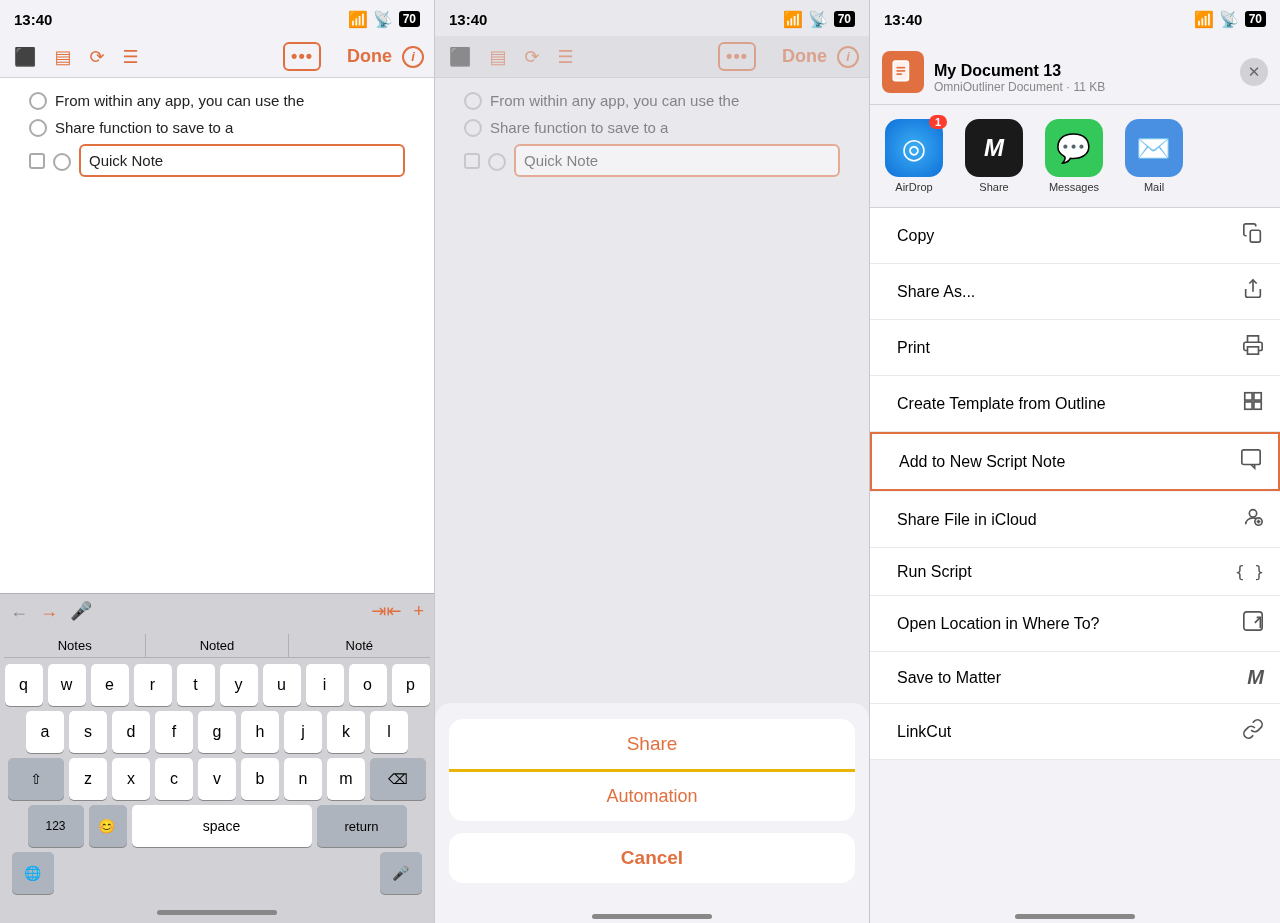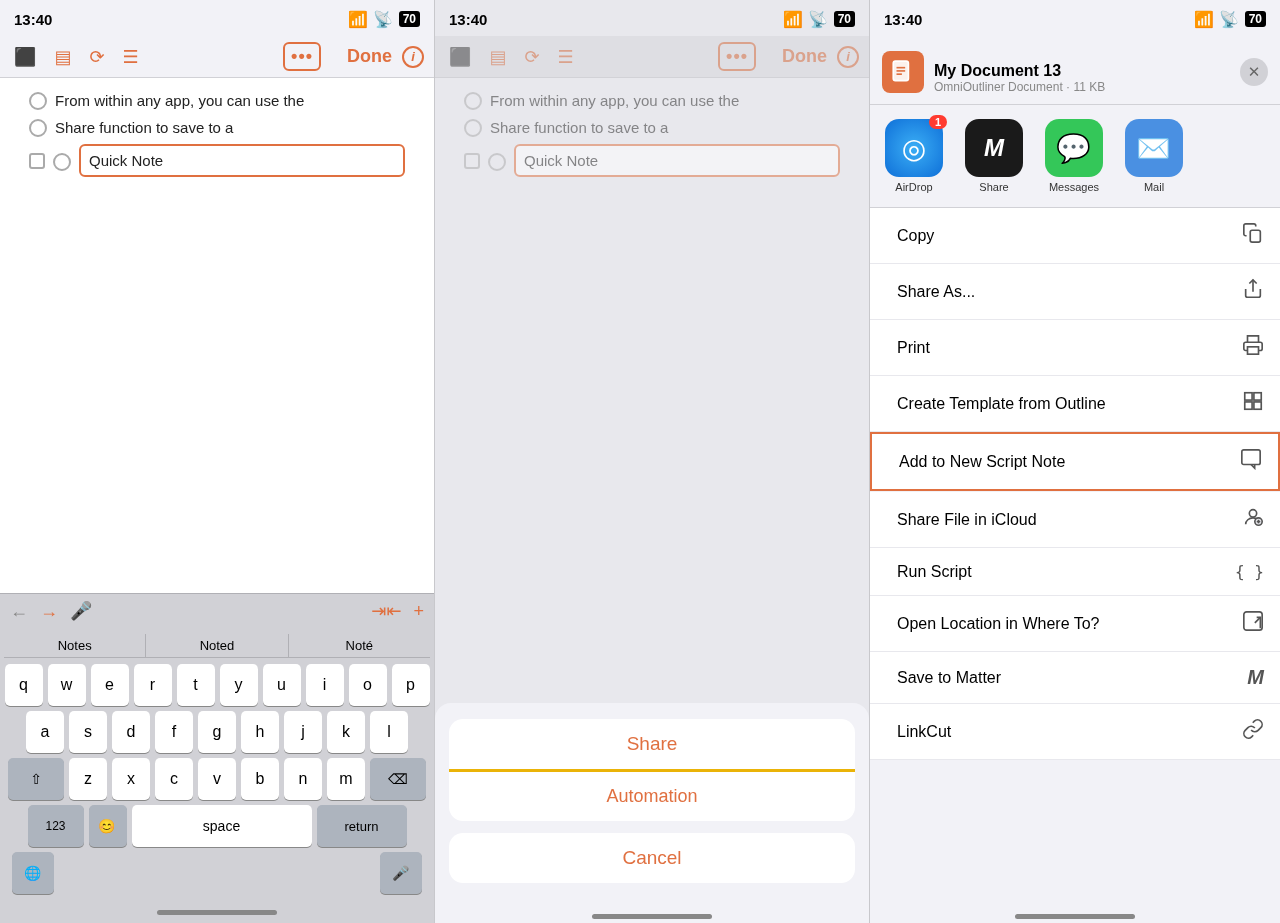--- a/index.html
+++ b/index.html
@@ -270,21 +270,21 @@
     }
     .share-btn.share-main { border-bottom: 3px solid #eab308; font-size: 19px; font-weight: 400; }
     .share-btn.automation { color: #e07040; }
     .cancel-btn-wrap {
       margin: 0 14px 20px;
     }
     .cancel-btn {
       width: 100%;
       padding: 14px;
       font-size: 19px;
-      font-weight: 400;
+      font-weight: 700;
       color: #e07040;
       background: #fff;
       border: none;
       border-radius: 14px;
       cursor: pointer;
       text-align: center;
     }
 
     
     .panel3 {

